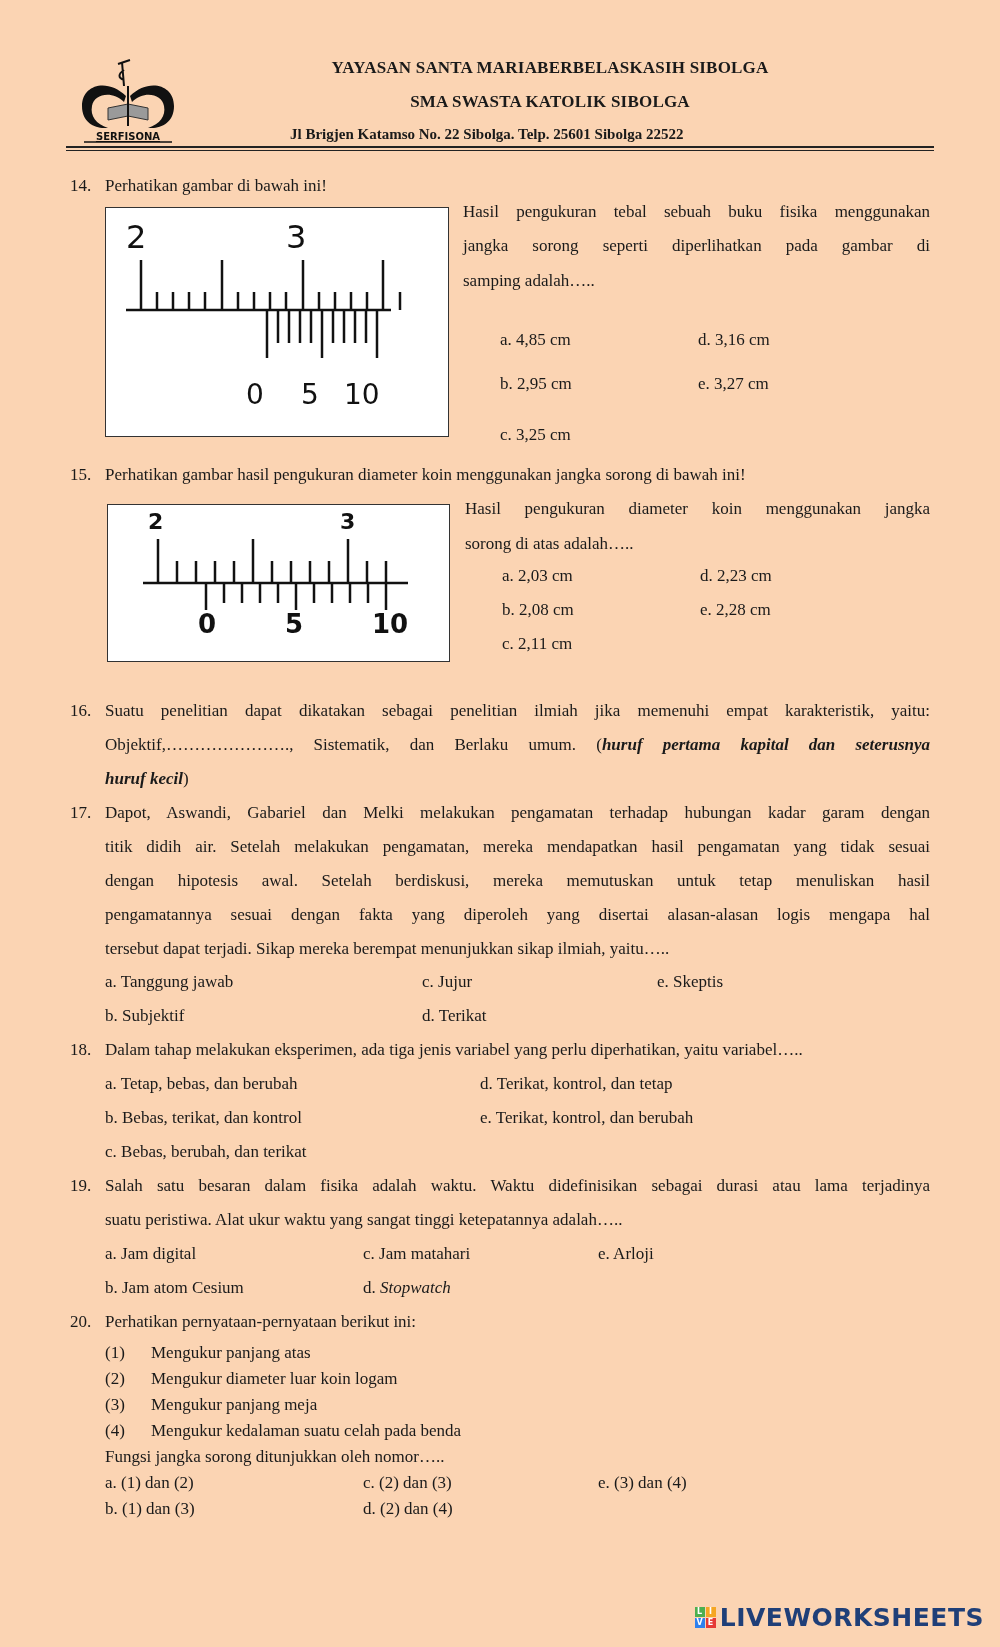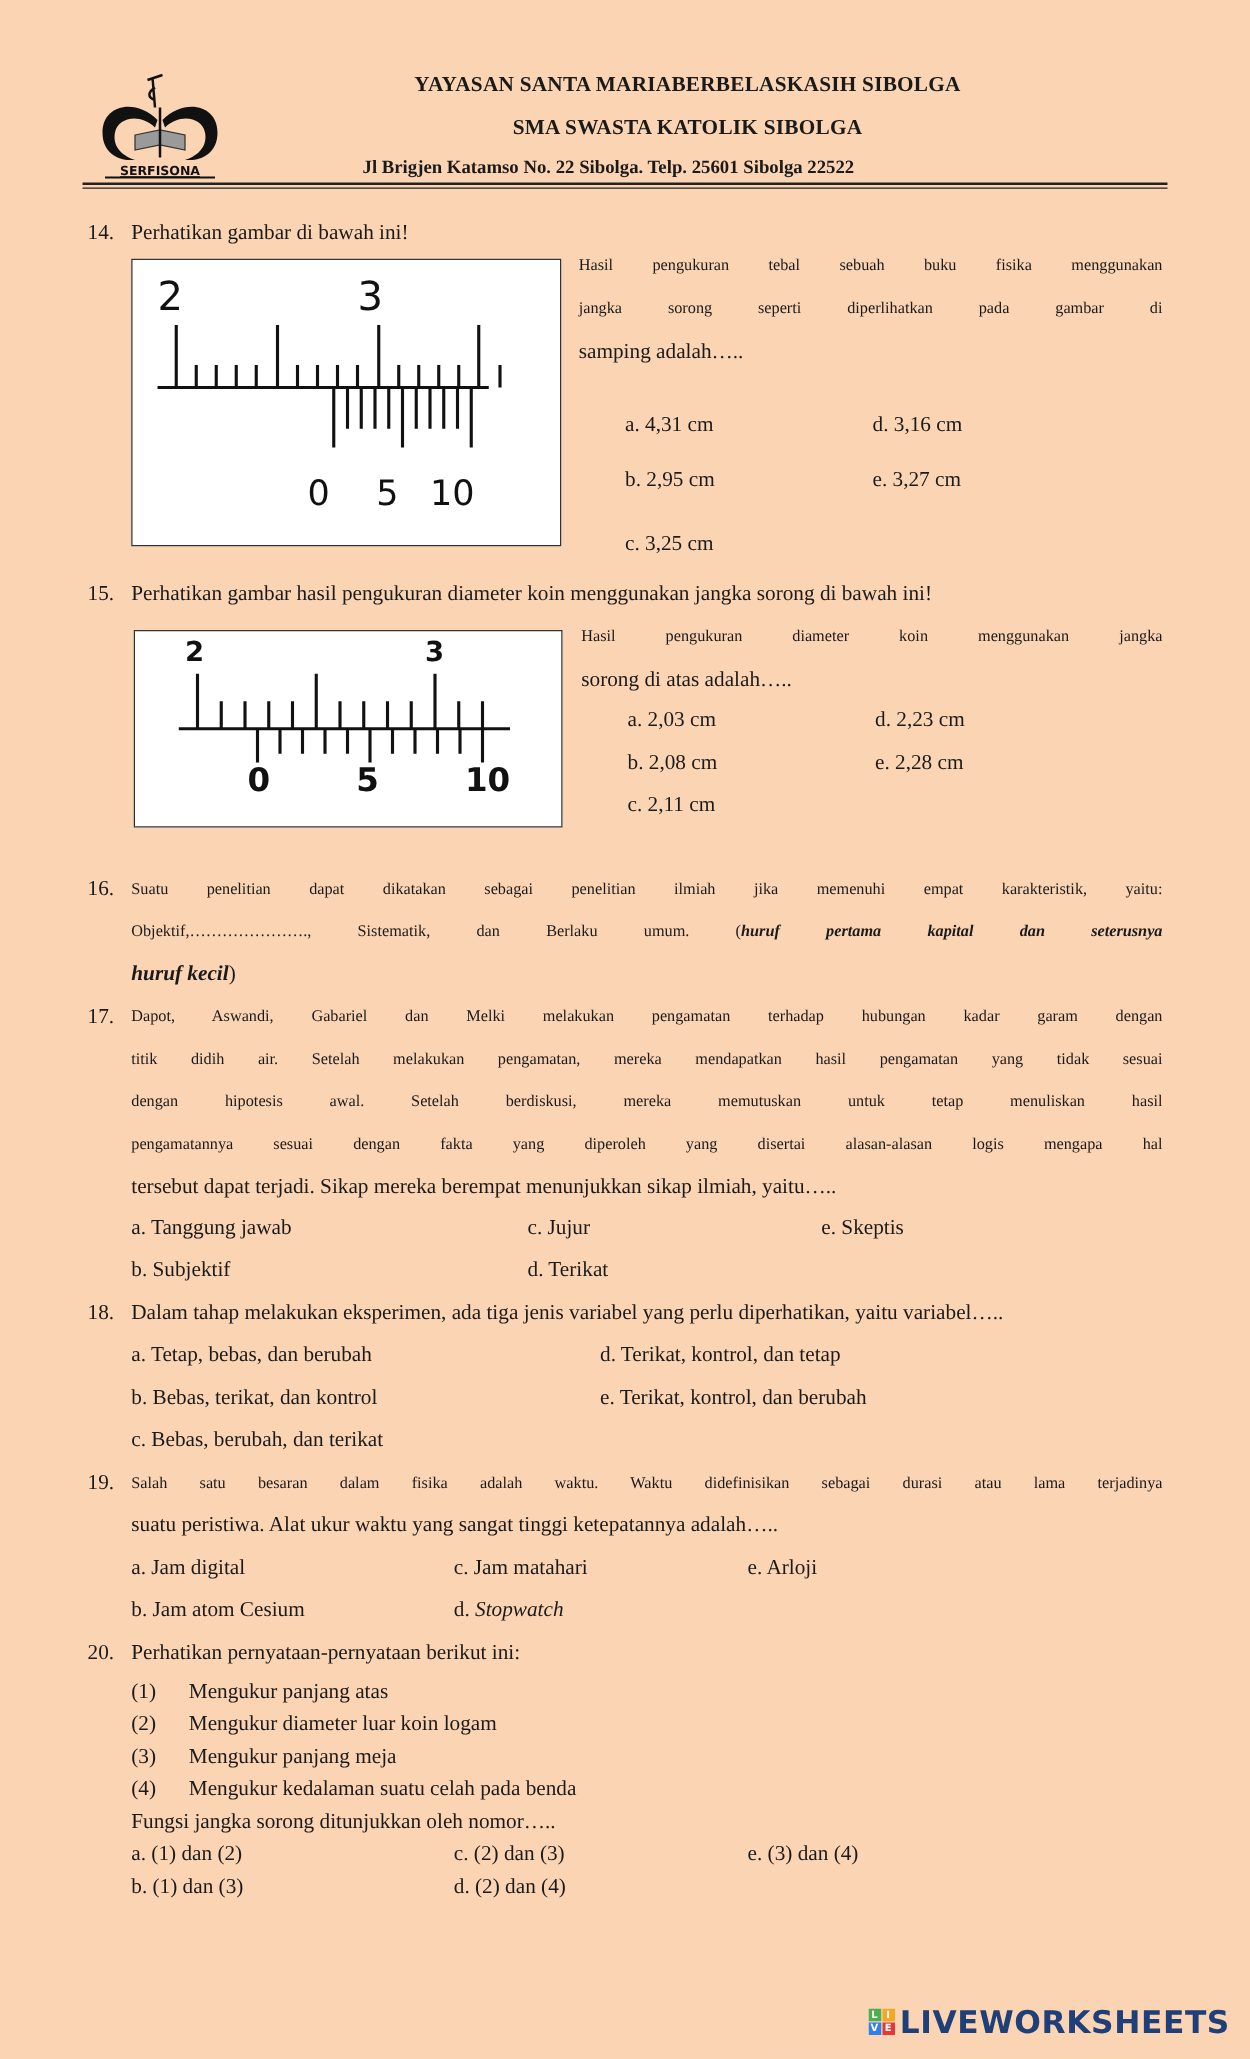--- a/index.html
+++ b/index.html
@@ -7,21 +7,21 @@
     width: 1000px; height: 1647px; background: #fbd4b3;
     font-family: "Liberation Serif", "DejaVu Serif", serif;
     color: #1a1a1a; position: relative; overflow: hidden;
   }
   .abs { position: absolute; }
   .hdr-title { font-weight: bold; font-size: 17px; text-align: center; left: 200px; width: 700px; letter-spacing: 0.2px; }
   .hdr-addr { font-weight: bold; font-size: 15px; left: 290px; top: 126px; }
   .rule1 { left: 66px; width: 868px; top: 146px; height: 2px; background: #222; }
   .rule2 { left: 66px; width: 868px; top: 150px; height: 1px; background: #222; }
   .t { font-size: 17px; line-height: 20px; white-space: nowrap; }
-  .j { font-size: 13px; line-height: 34px; text-align: justify; text-align-last: justify; }
+  .j { font-size: 17px; line-height: 34px; text-align: justify; text-align-last: justify; }
   .figbox { background: #fff; border: 1.5px solid #333; box-sizing: border-box; }
   .logo { left: 78px; top: 56px; width: 100px; height: 88px; }
   .lw { right: 16px; top: 1603px; font-family: "DejaVu Sans", sans-serif; font-weight: bold; font-size: 25px; color: #1f3f78; letter-spacing: 0.5px; display:flex; align-items:center; gap:4px; }
   .lw-grid { display:grid; grid-template-columns: 10px 10px; grid-gap:1px; }
   .lw-grid span { width:10px; height:10px; font-size:8px; color:#fff; line-height:10px; text-align:center; font-weight:bold; }
   em.bi { font-style: italic; font-weight: bold; }
 </style>
 </head>
 <body>
 
@@ -83,21 +83,21 @@
       <line x1="238" y1="102" x2="238" y2="135"></line>
       <line x1="249" y1="102" x2="249" y2="135"></line>
       <line x1="260" y1="102" x2="260" y2="135"></line>
       <line x1="271" y1="102" x2="271" y2="150"></line>
     </g>
   </svg>
 </div>
 <div class="abs j" style="left:463px;top:195px;width:467px;">Hasil pengukuran tebal sebuah buku fisika menggunakan</div>
 <div class="abs j" style="left:463px;top:229px;width:467px;">jangka sorong seperti diperlihatkan pada gambar di</div>
 <div class="abs t" style="left:463px;top:271px;">samping adalah…..</div>
-<div class="abs t" style="left:500px;top:330px;">a.  4,31 cm</div>
+<div class="abs t" style="left:500px;top:330px;">a.  4,85 cm</div>
 <div class="abs t" style="left:500px;top:374px;">b.  2,95 cm</div>
 <div class="abs t" style="left:500px;top:425px;">c.  3,25 cm</div>
 <div class="abs t" style="left:698px;top:330px;">d. 3,16 cm</div>
 <div class="abs t" style="left:698px;top:374px;">e. 3,27 cm</div>
 
 <div class="abs t" style="left:70px;top:465px;">15.</div>
 <div class="abs t" style="left:105px;top:465px;">Perhatikan gambar hasil pengukuran diameter koin menggunakan jangka sorong di bawah ini!</div>
 <div class="abs figbox" style="left:107px;top:504px;width:343px;height:158px;">
   <svg width="340" height="155" viewBox="0 0 340 155">
     <g fill="#111" font-family="DejaVu Sans, sans-serif" font-size="22" font-weight="bold">

